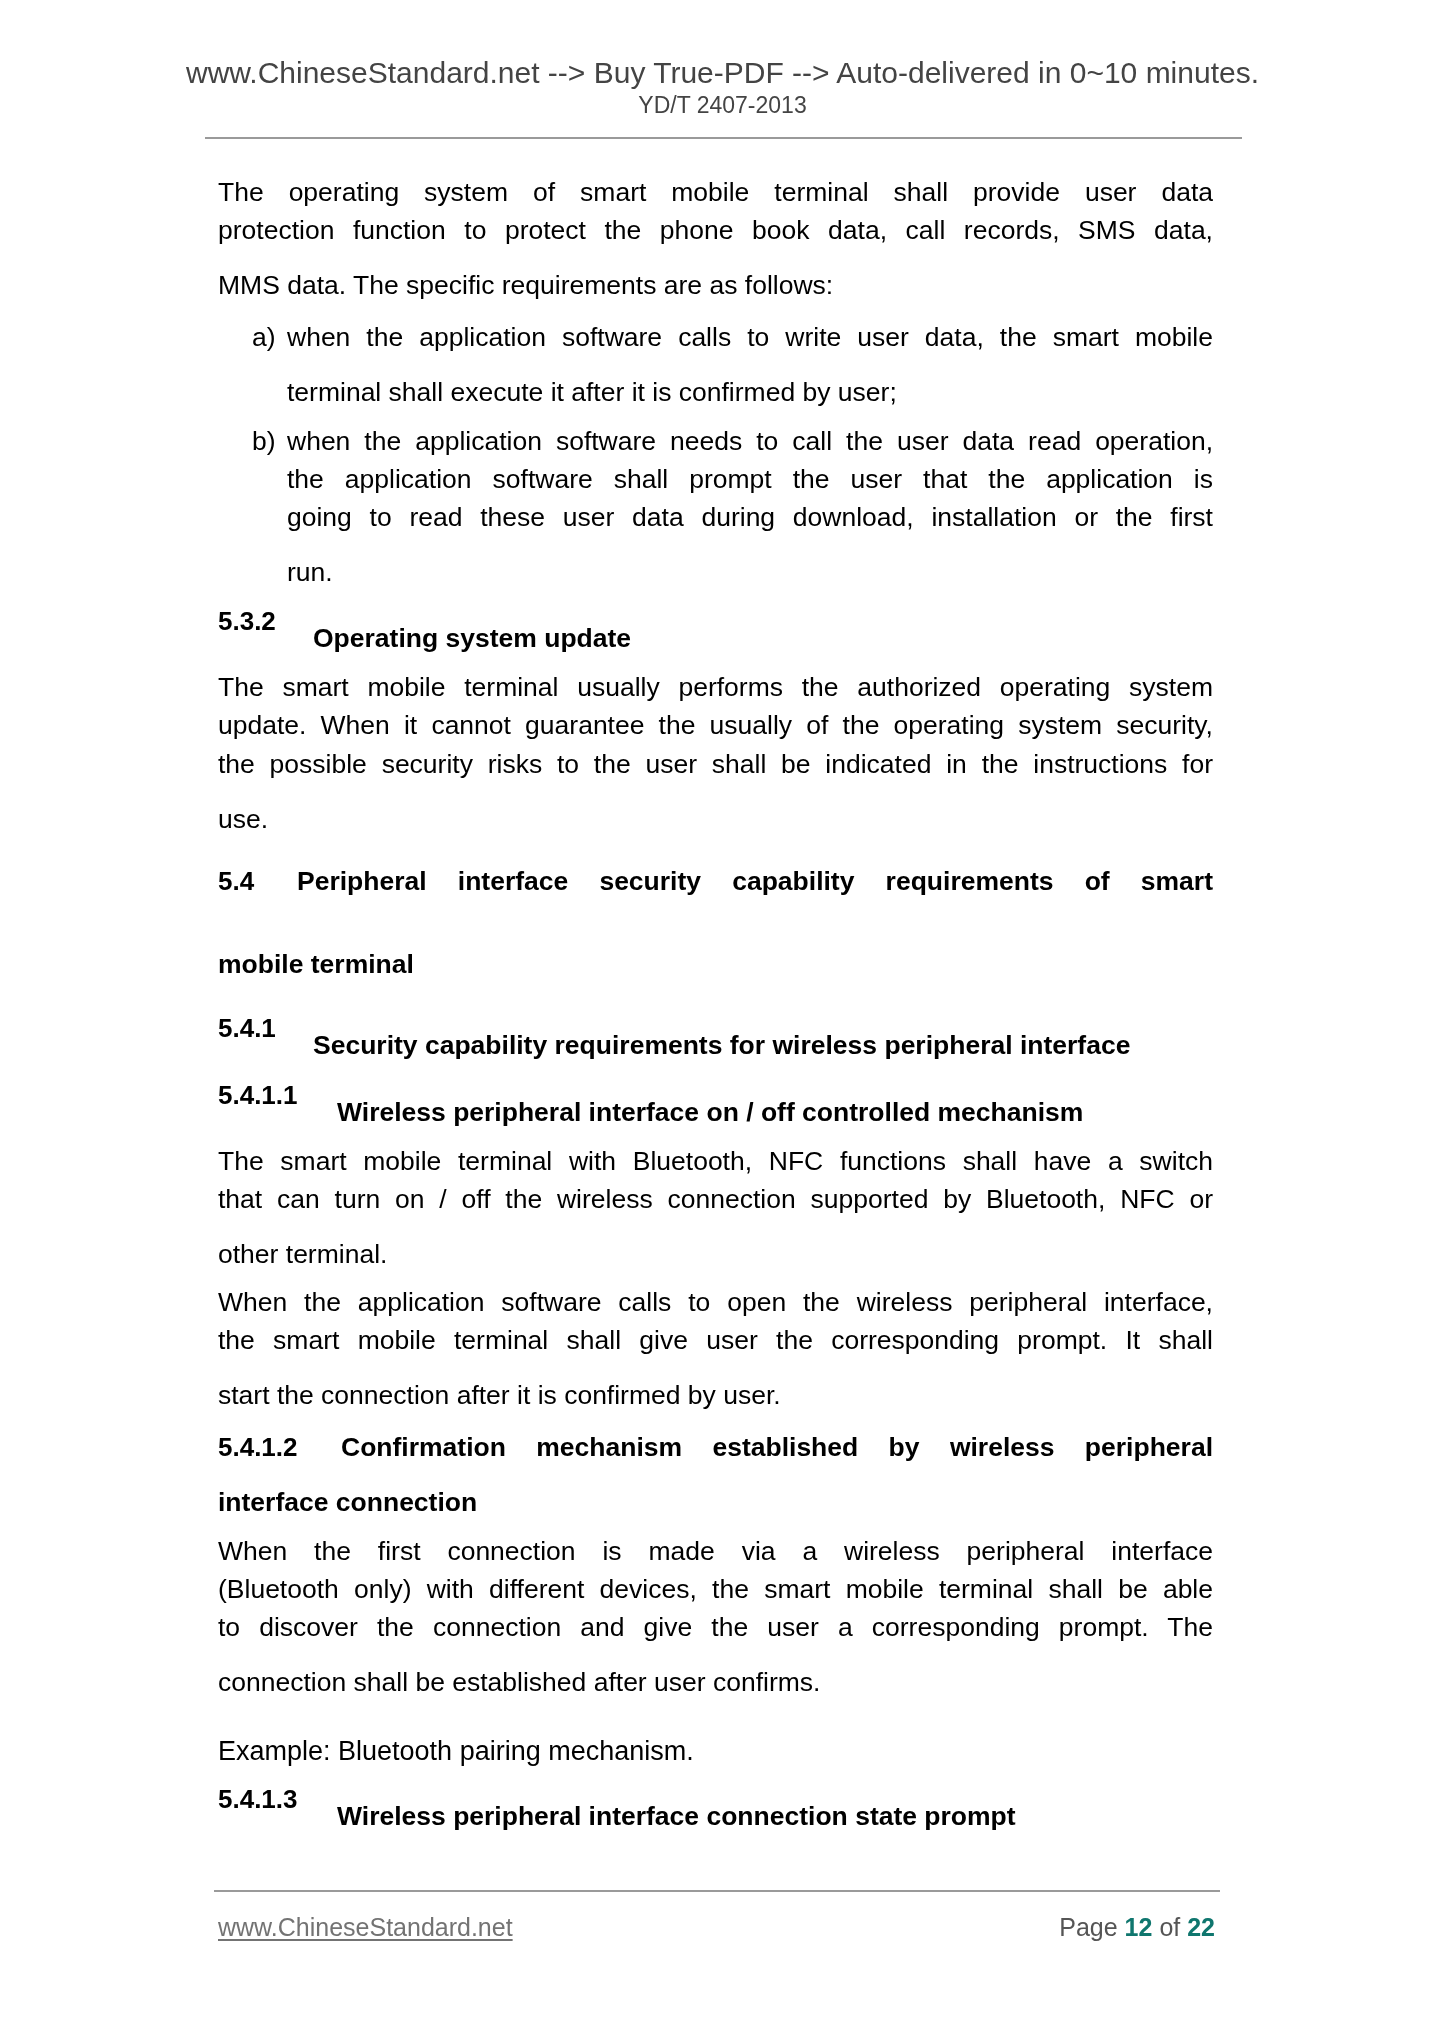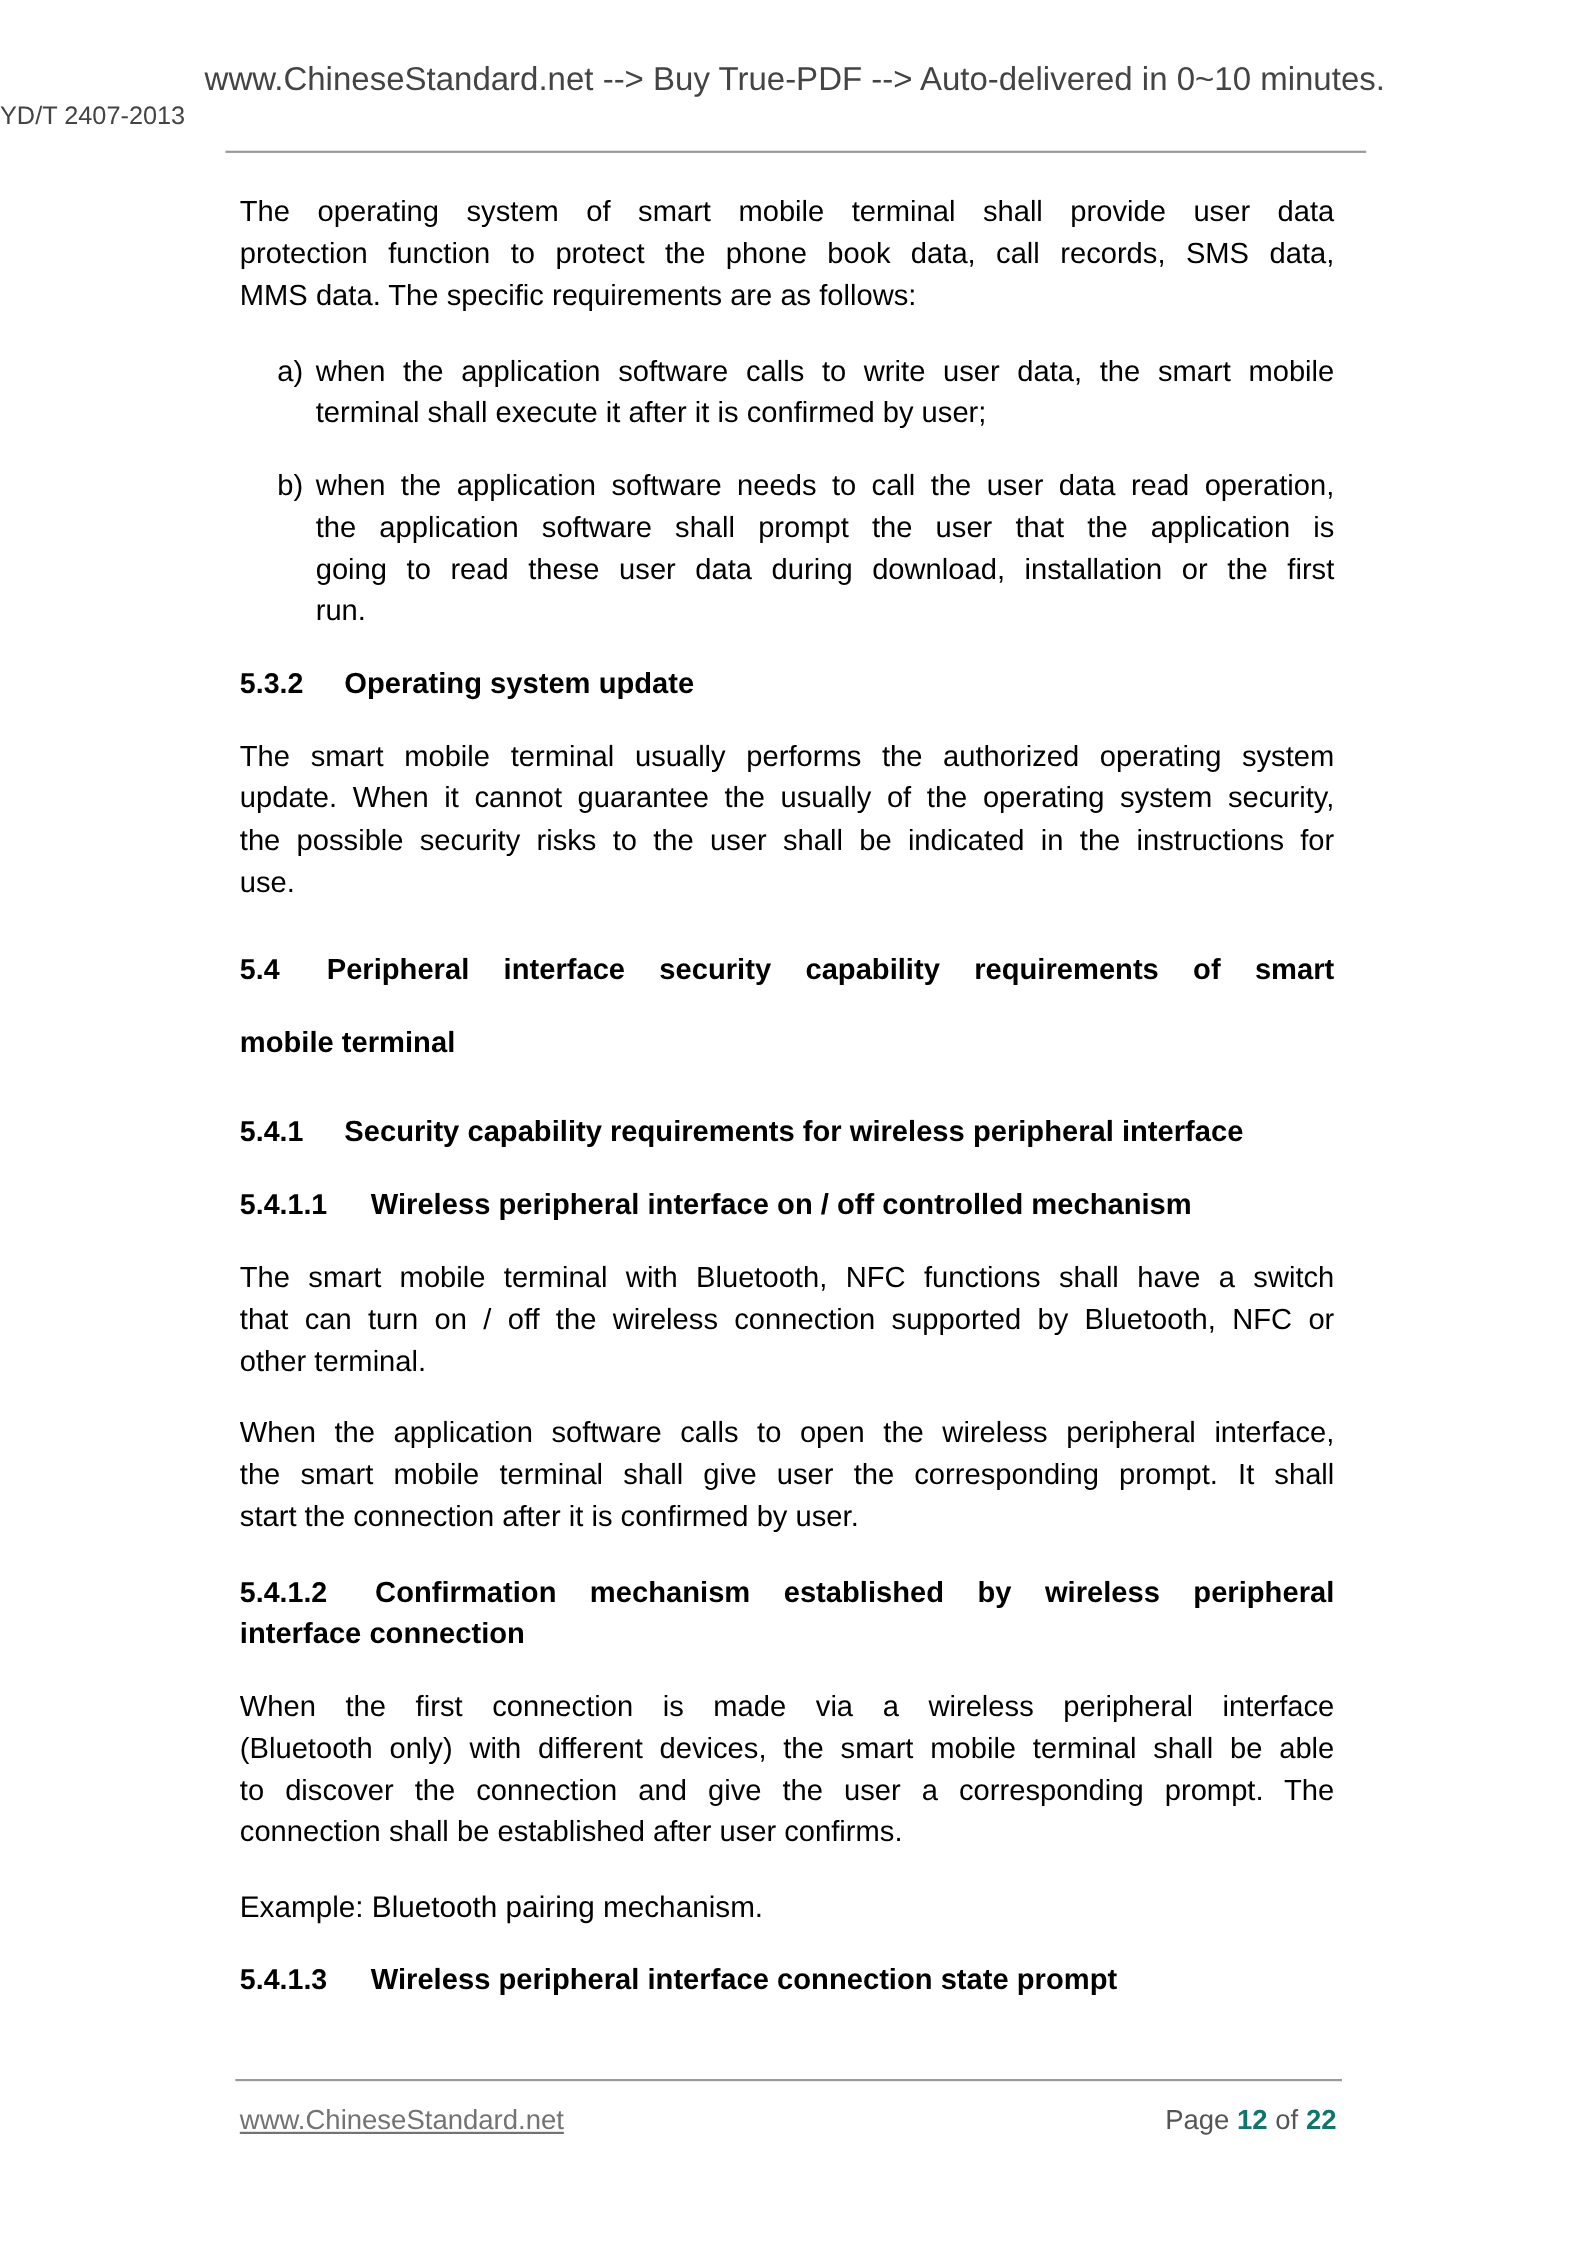--- a/index.html
+++ b/index.html
@@ -1,27 +1,27 @@
 <!DOCTYPE html>
 <html><head>
   <meta charset="utf-8">
   <style>
     html, body { margin: 0; padding: 0; background: #ffffff; }
     body { width: 1445px; height: 2044px; position: relative; overflow: hidden;
            font-family: "Liberation Sans", sans-serif; color: #000; }
     .hdr-main { position: absolute; left: 0; width: 1445px; top: 55px; text-align: center;
                 font-size: 30px; color: #444; line-height: 36px; white-space: nowrap; }
-    .hdr-sub { position: absolute; left: 0; width: 1445px; top: 92px; 
+    .hdr-sub { position: absolute; left: 0; width: 1445px; top: 92px; text-align: center;
                font-size: 23px; color: #444; line-height: 26px; }
     .rule { position: absolute; height: 0; border-top: 2px solid #9a9a9a; }
     .rule.top { left: 205px; width: 1037px; top: 137px; }
     .rule.bottom { left: 214px; width: 1006px; top: 1890px; }
     .line { position: absolute; font-size: 26.5px; line-height: 30px; white-space: nowrap;
             text-align: justify; text-align-last: justify; }
-    .line.last { text-align-last: left; }
+    .line.last { text-align-last: left; margin-top: 17px; }
     .line.bold { font-weight: bold; }
     .line.small { font-size: 27px; }
     .col { left: 218px; width: 995px; }
     .item-text { left: 287px; width: 926px; }
     .marker { position: absolute; font-size: 26.5px; line-height: 30px; }
     .num { position: absolute; font-size: 26px; line-height: 30px; font-weight: bold; }
     .footer-link { position: absolute; left: 218px; top: 1912px; font-size: 25px; line-height: 30px;
                    color: #737373; text-decoration: underline; text-underline-offset: 3px; }
     .footer-page { position: absolute; right: 230px; top: 1912px; font-size: 25px; line-height: 30px;
                    color: #555; white-space: nowrap; }

